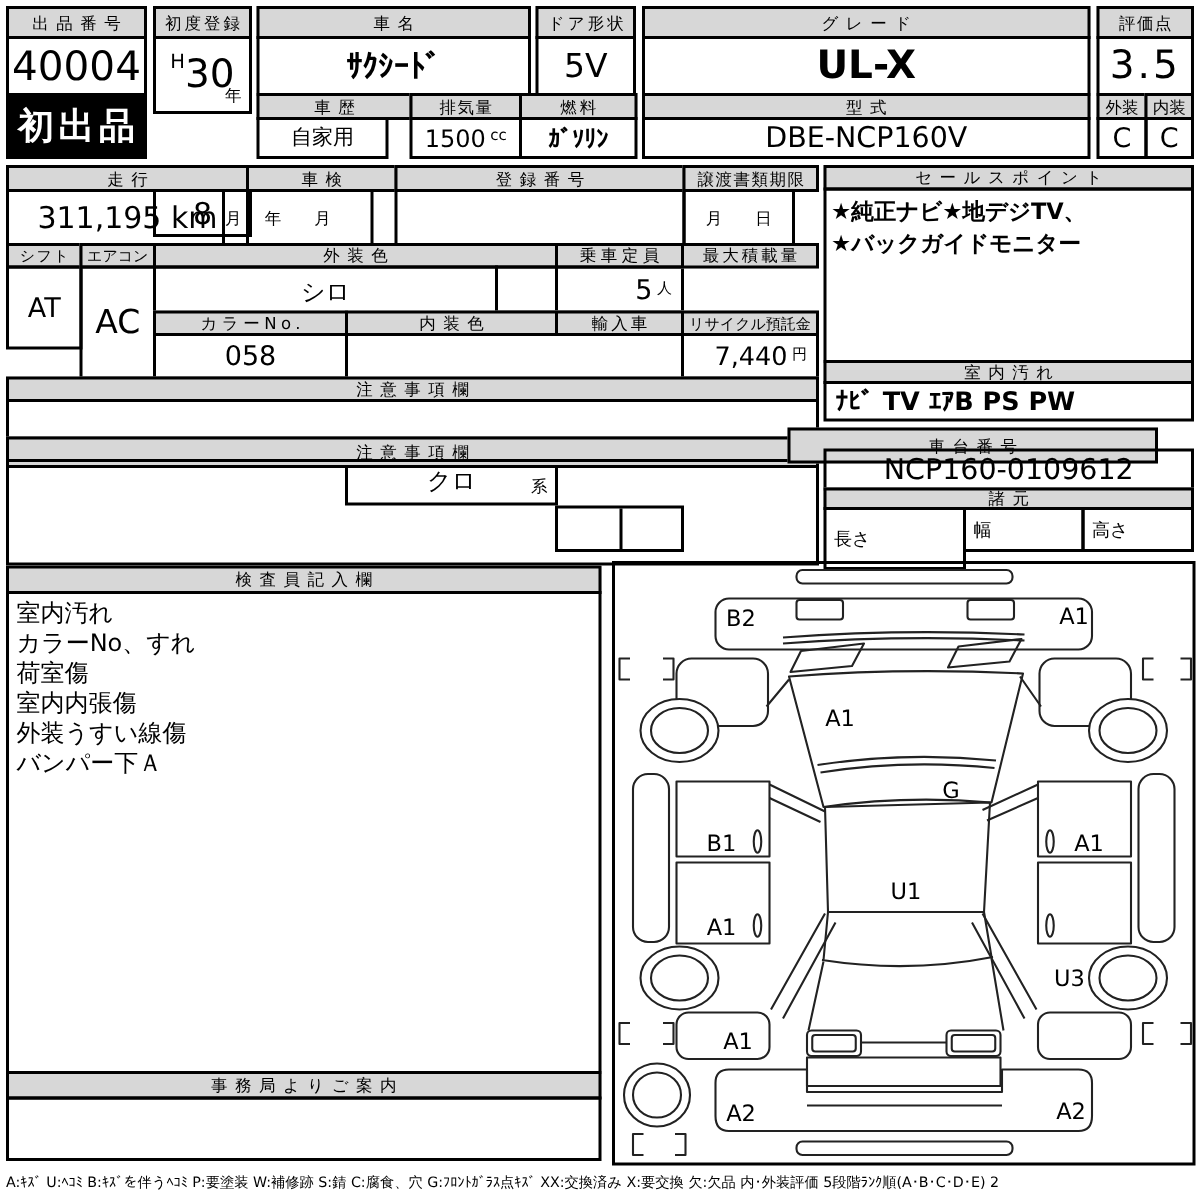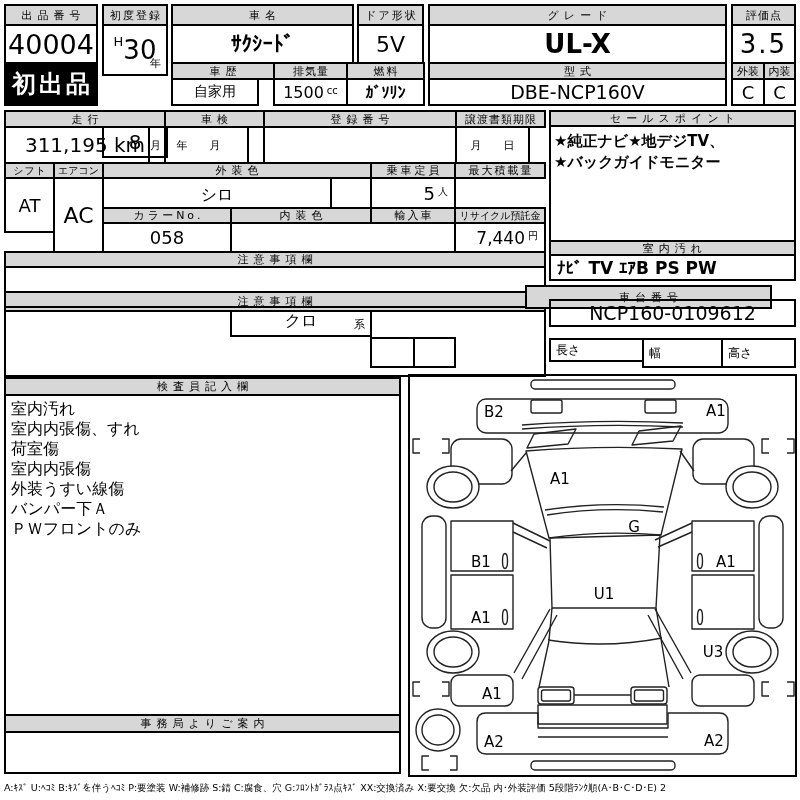--- a/index.html
+++ b/index.html
@@ -122,33 +122,33 @@
   <div class="abs b hdr" style="left:549px;top:110px;width:247px;height:17px">セールスポイント</div>
   <div class="abs b sp-lines" style="left:549px;top:125px;width:247px;height:117px">
     <div>★純正ナビ★地デジTV、</div>
     <div>★バックガイドモニター</div>
   </div>
   <div class="abs b hdr" style="left:549px;top:240px;width:247px;height:16px">室内汚れ</div>
   <div class="abs b val" style="left:549px;top:254px;width:247px;height:27px;font-size:17px;font-weight:bold;justify-content:flex-start;padding-left:6px">ﾅﾋﾞ TV ｴｱB PS PW</div>
 
   <div class="abs b hdr" style="left:525px;top:285px;width:247px;height:24px">車台番号</div>
   <div class="abs b val" style="left:549px;top:299px;width:247px;height:28px;font-size:19px">NCP160-0109612</div>
-  <div class="abs b spec-cell" style="left:549px;top:338px;width:95px;height:24px">長さ</div>
+  <div class="abs b hdr" style="left:549px;top:325px;width:247px;height:15px">諸元</div>
+  <div class="abs b spec-cell" style="left:549px;top:338px;width:95px;height:42px">長さ</div>
   <div class="abs b spec-cell" style="left:642px;top:338px;width:81px;height:30px">幅</div>
   <div class="abs b spec-cell" style="left:721px;top:338px;width:75px;height:30px">高さ</div>
 
   <div class="abs b hdr" style="left:4px;top:377px;width:397px;height:19px">検査員記入欄</div>
   <div class="abs b notes" style="left:4px;top:394px;width:397px;height:322px">
     <div>室内汚れ</div>
-    <div>室内内張傷、すれ</div>
+    <div>カラーNo、すれ</div>
     <div>荷室傷</div>
     <div>室内内張傷</div>
     <div>外装うすい線傷</div>
     <div>バンパー下Ａ</div>
-    <div>ＰＷフロントのみ</div>
   </div>
   <div class="abs b hdr" style="left:4px;top:714px;width:397px;height:19px">事務局よりご案内</div>
   <div class="abs b" style="left:4px;top:731px;width:397px;height:43px"></div>
 
   <div class="abs b" style="left:408px;top:374px;width:389px;height:403px">
     <svg width="385" height="399" viewBox="0 0 385 399">
       <g fill="none" stroke="#222" stroke-width="1.4" stroke-linejoin="round">
         <rect x="121" y="4" width="144" height="9" rx="4"></rect>
         <rect x="67" y="23" width="251" height="34" rx="9"></rect>
         <rect x="121" y="24" width="31" height="13" rx="2"></rect>

